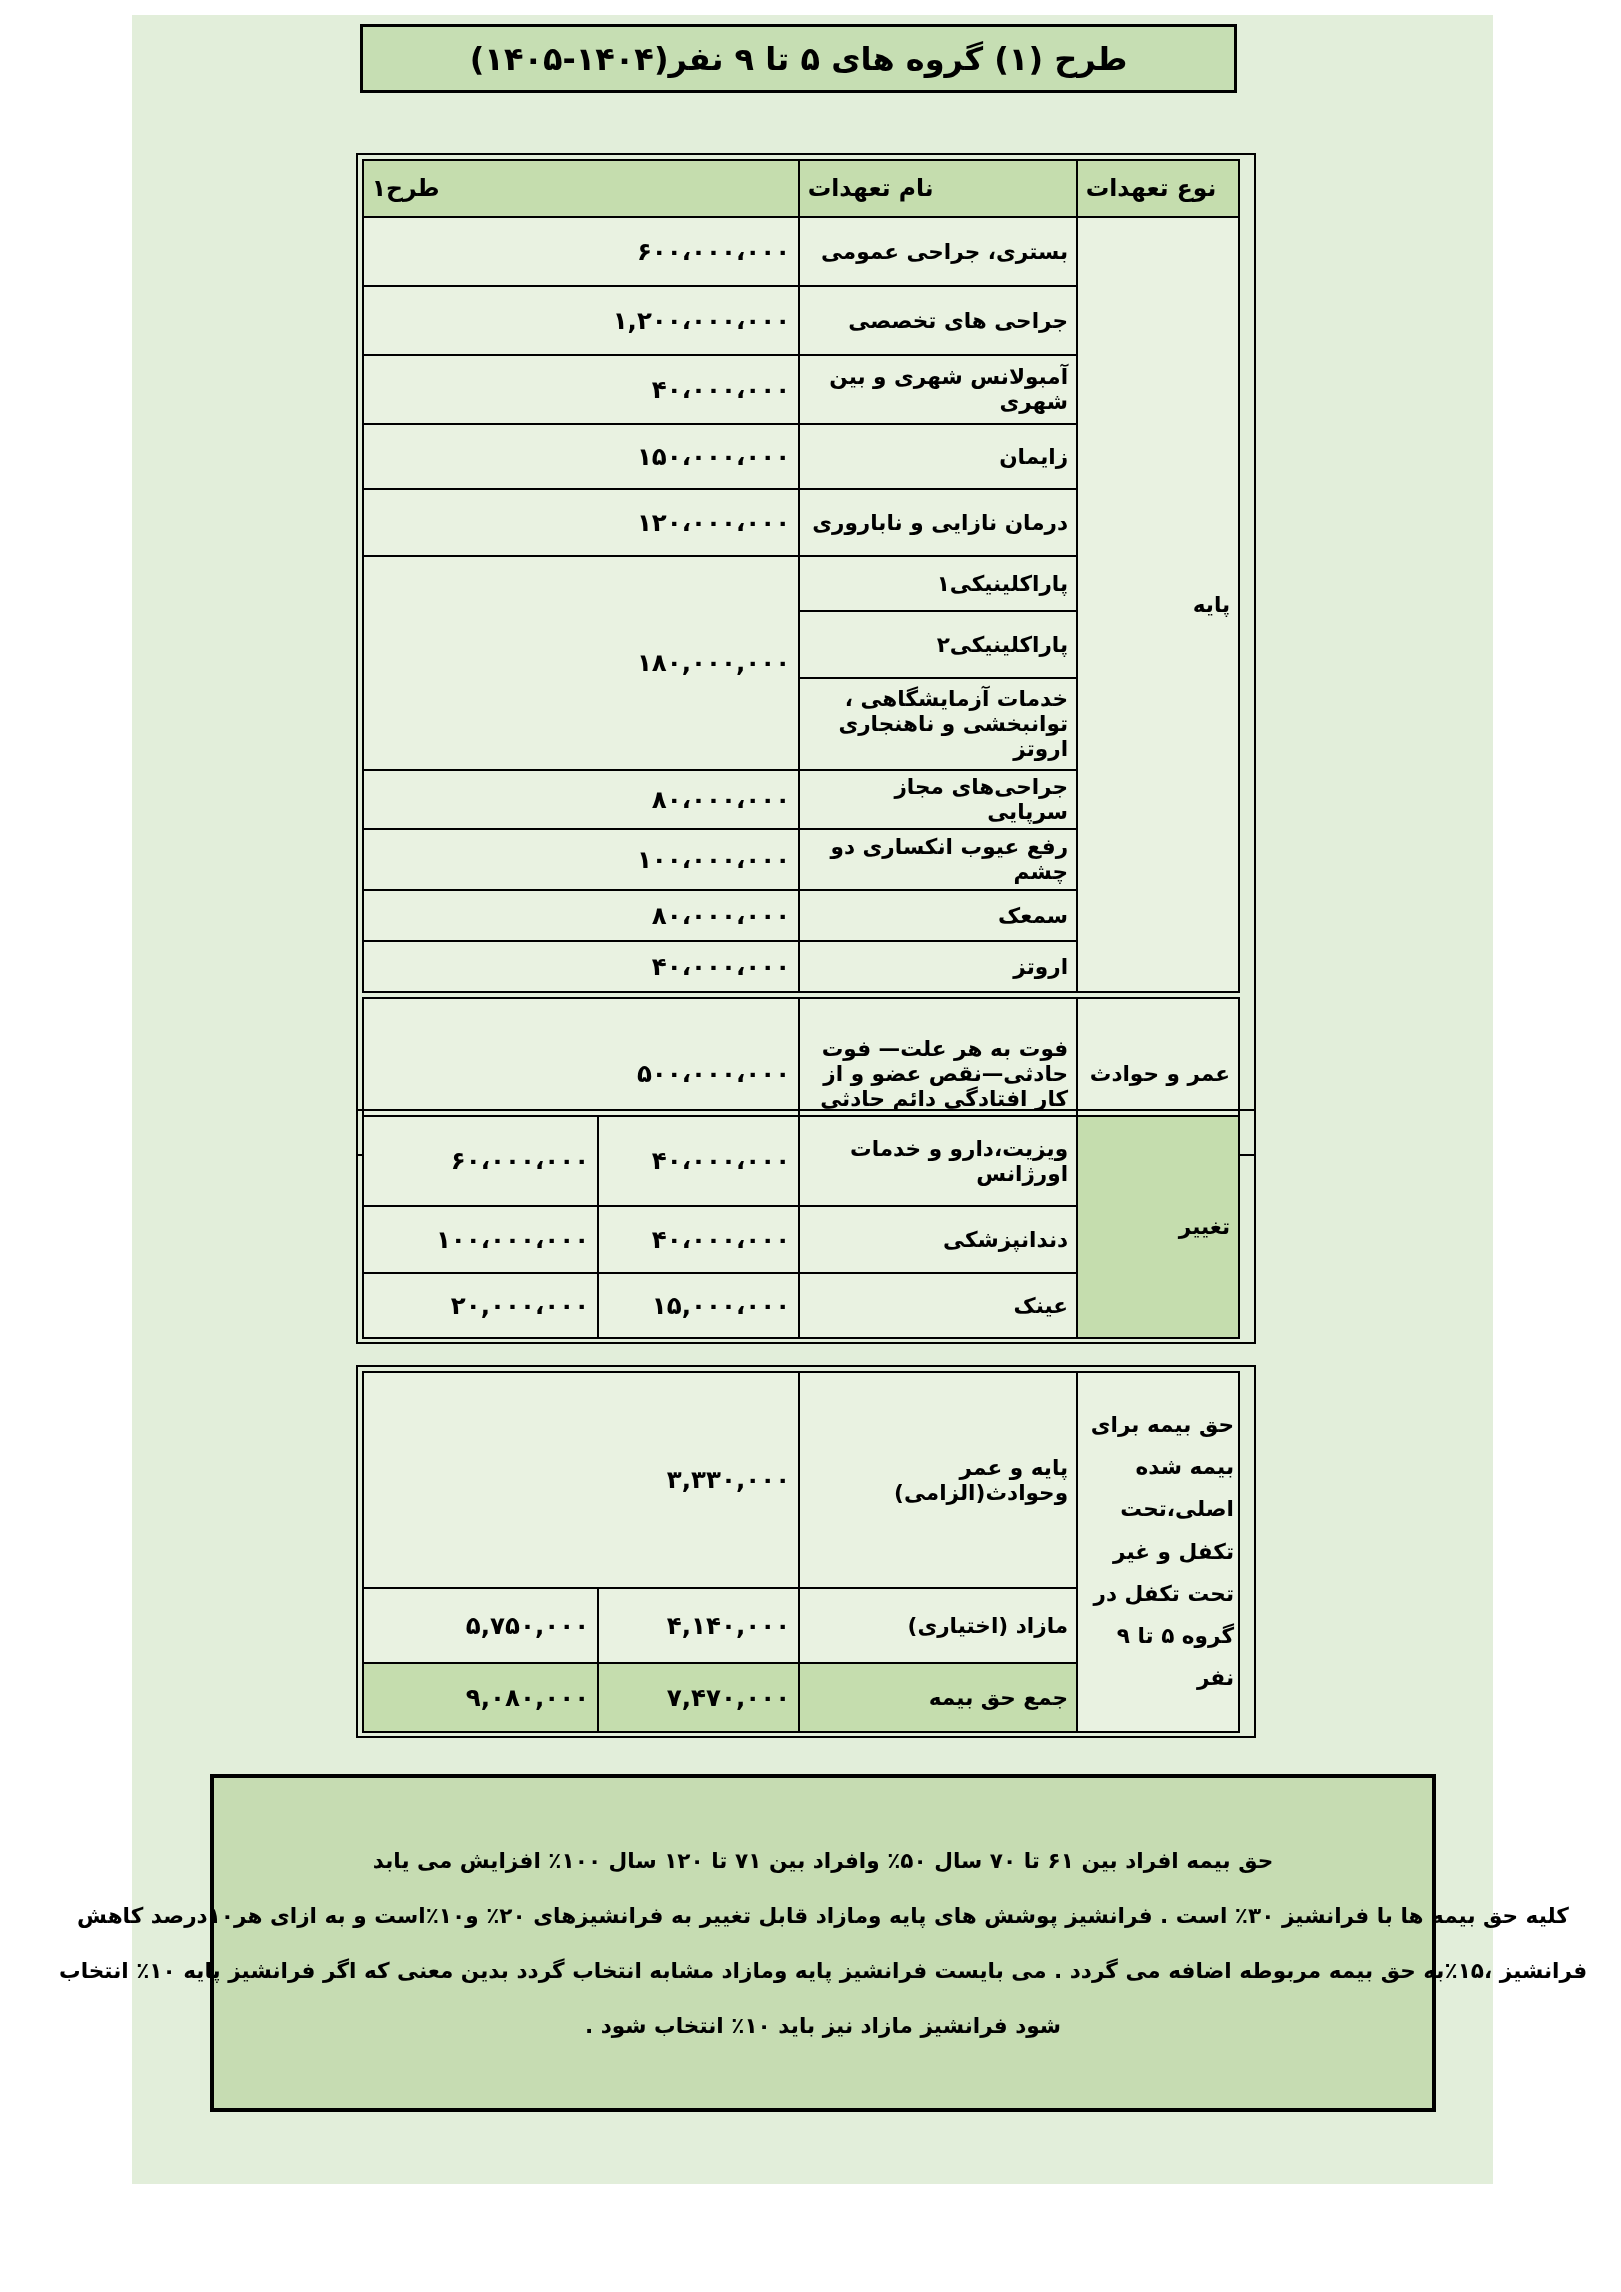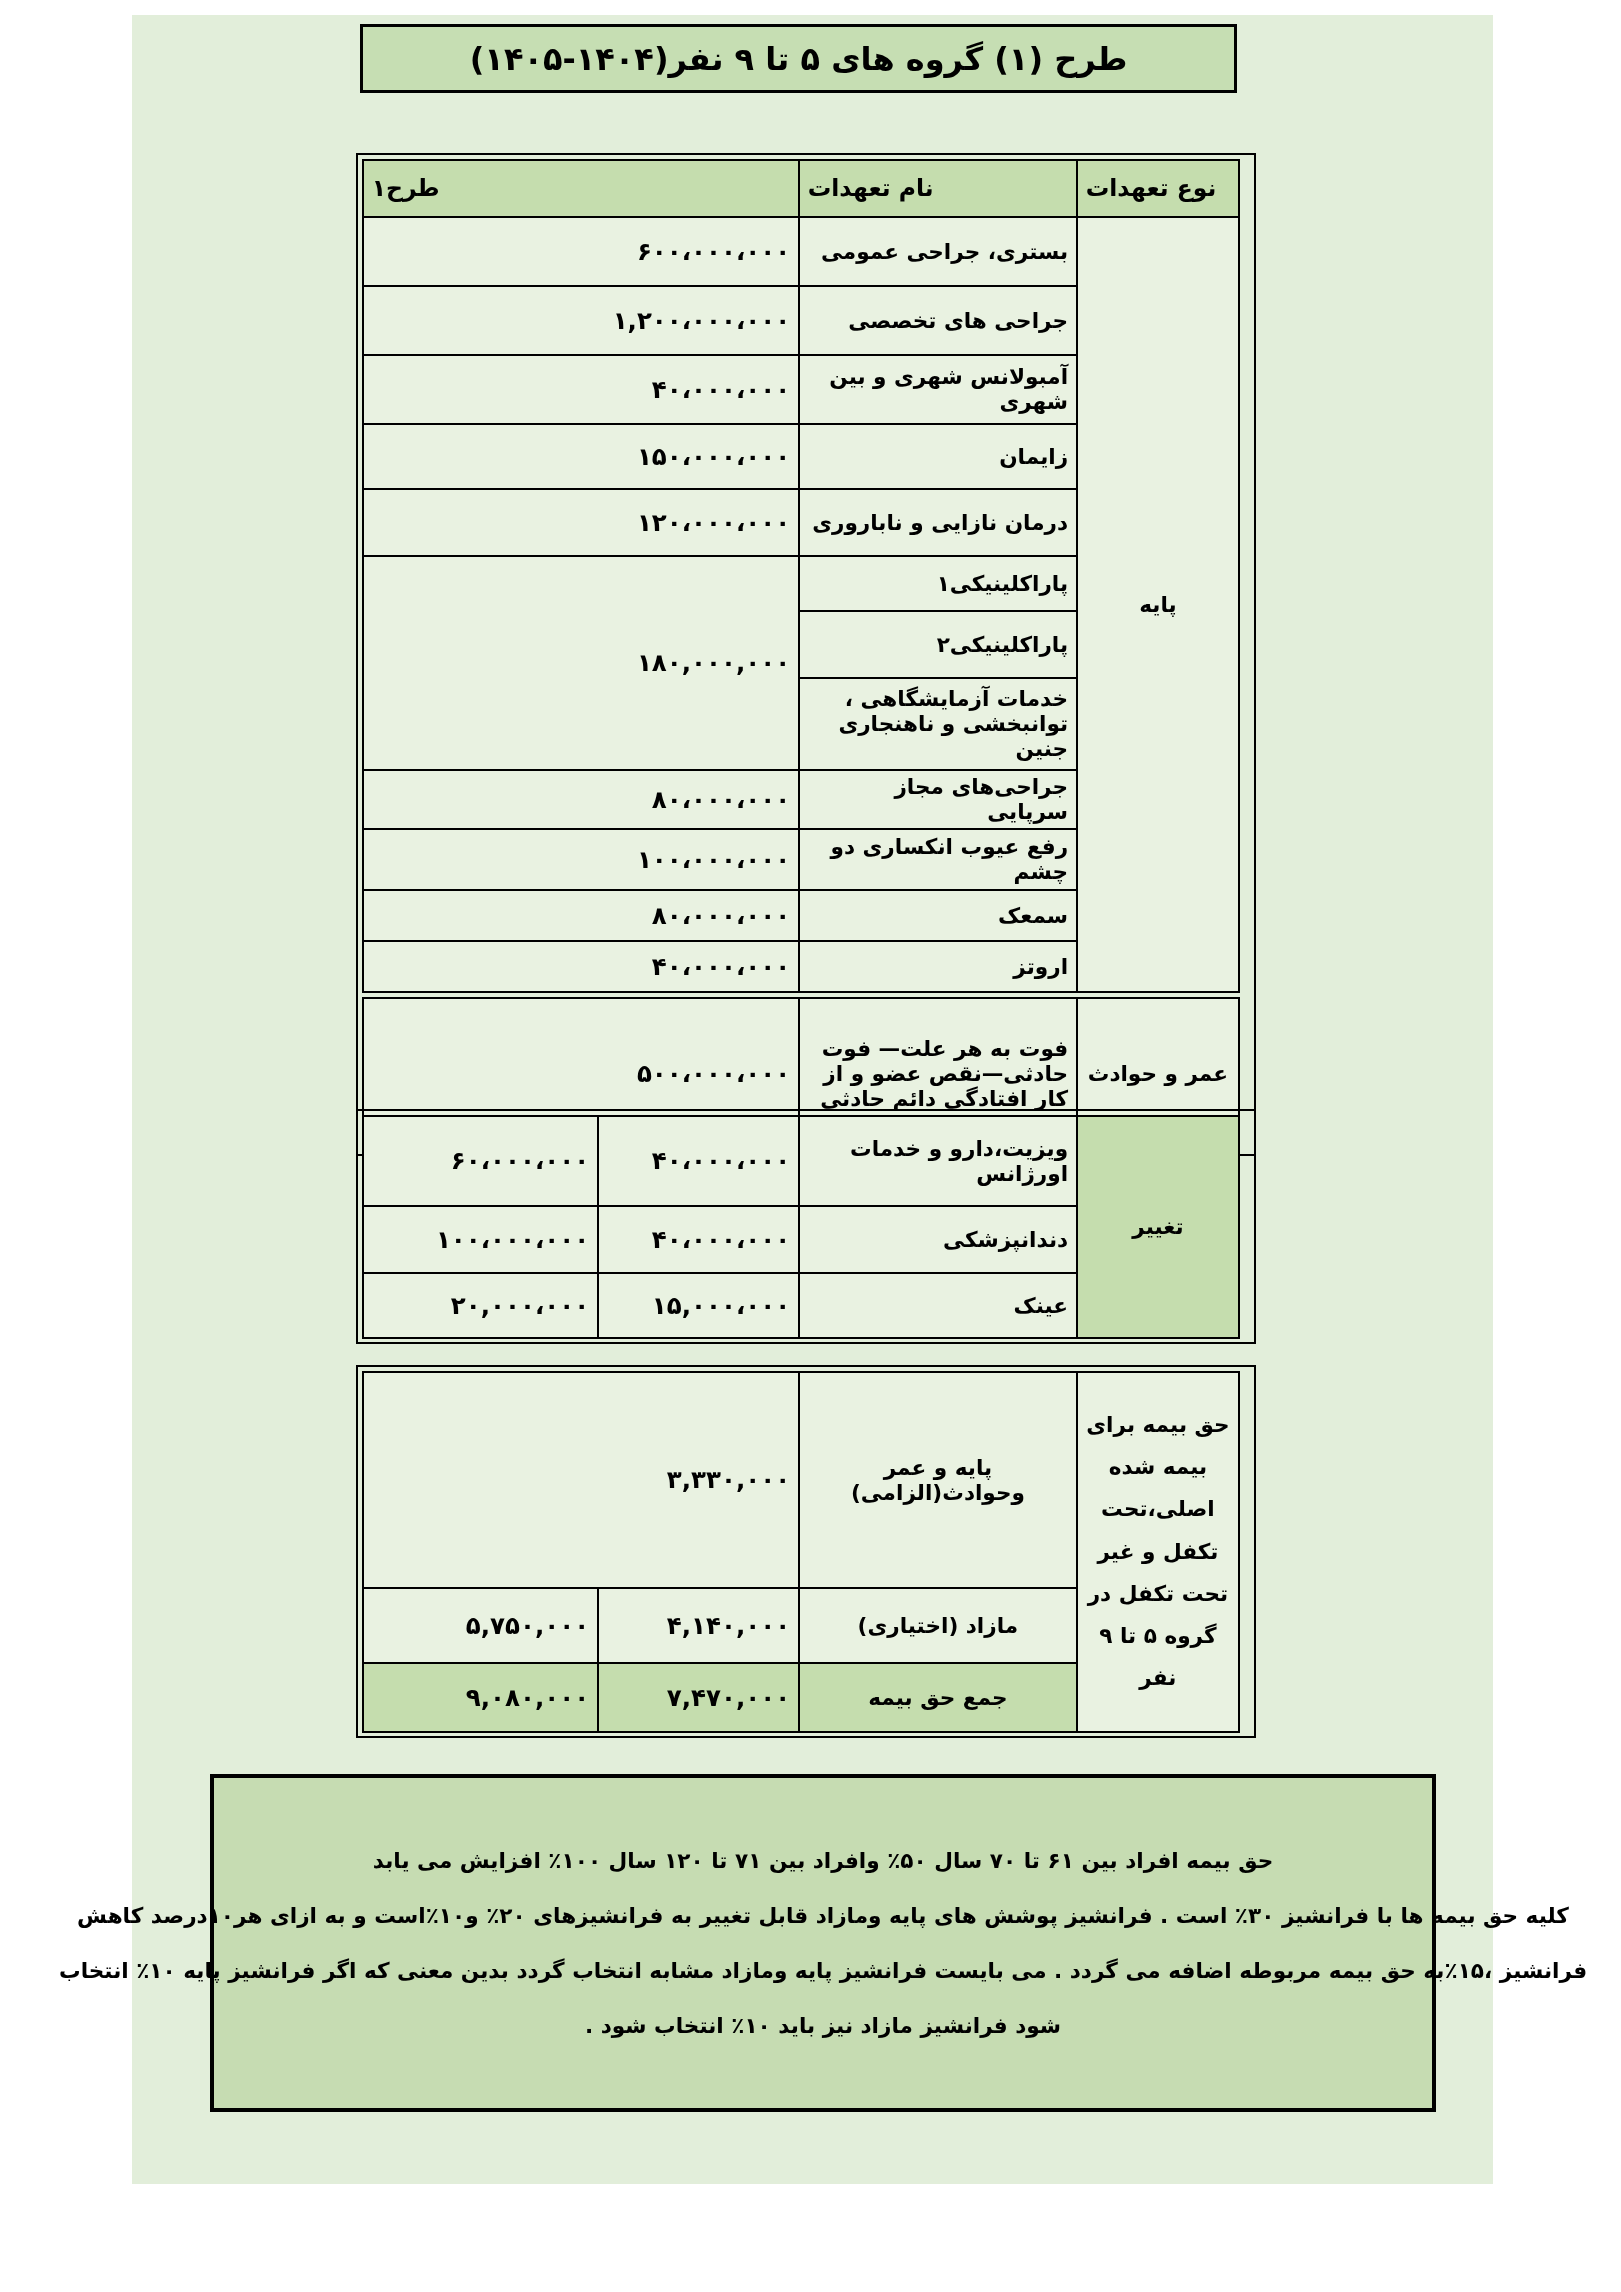--- a/index.html
+++ b/index.html
@@ -30,21 +30,21 @@
   }
   table.grid.mt{margin-top:4.9px;}
   .grid th,.grid td{
     border:2.9px solid #000;font-weight:bold;font-size:21.6px;
     padding:2px 7.8px;background:#e9f2e1;vertical-align:middle;
   }
   .grid th{background:#c5ddae;text-align:left;font-size:23.5px;height:51px;}
   .shade{background:#c5ddae !important;}
   td.n{text-align:right;}
   td.v{font-size:24.5px;direction:rtl;}
-  td.c{text-align:center;}
+  td.c{}
   td.lbl{font-size:21.6px;line-height:1.95;padding:5.9px 3.9px;}
   
   col.c-type{width:162px;} col.c-name{width:278px;} col.c-val{width:436px;}
   col.c-v1{width:201px;} col.c-v2{width:235px;}
   
   .h46 td{height:45px;} .h50 td{height:49px;} .h54 td{height:53px;}
   .h56 td{height:55px;} .h60 td{height:59px;} .h62 td{height:61px;}
   .h64 td{height:63px;} .h70 td{height:69px;} .h86 td{height:84px;}
   .h88 td{height:86px;} .h148 td{height:145px;} .h214 td{height:210px;margin-top:20px;}
   
@@ -103,21 +103,21 @@
         <td class="v">۱۲۰،۰۰۰،۰۰۰</td>
       </tr>
       <tr class="h50">
         <td class="n">پاراکلینیکی۱</td>
         <td class="v" rowspan="3">۱۸۰,۰۰۰,۰۰۰</td>
       </tr>
       <tr class="h62">
         <td class="n">پاراکلینیکی۲</td>
       </tr>
       <tr class="h88">
-        <td class="n">خدمات آزمایشگاهی ، توانبخشی   و ناهنجاری جنین</td>
+        <td class="n">خدمات آزمایشگاهی ، توانبخشی   و ناهنجاری اروتز</td>
       </tr>
       <tr class="h54">
         <td class="n">جراحی‌های مجاز سرپایی</td>
         <td class="v">۸۰،۰۰۰،۰۰۰</td>
       </tr>
       <tr class="h56">
         <td class="n">رفع عیوب انکساری دو چشم</td>
         <td class="v">۱۰۰،۰۰۰،۰۰۰</td>
       </tr>
       <tr class="h46">

